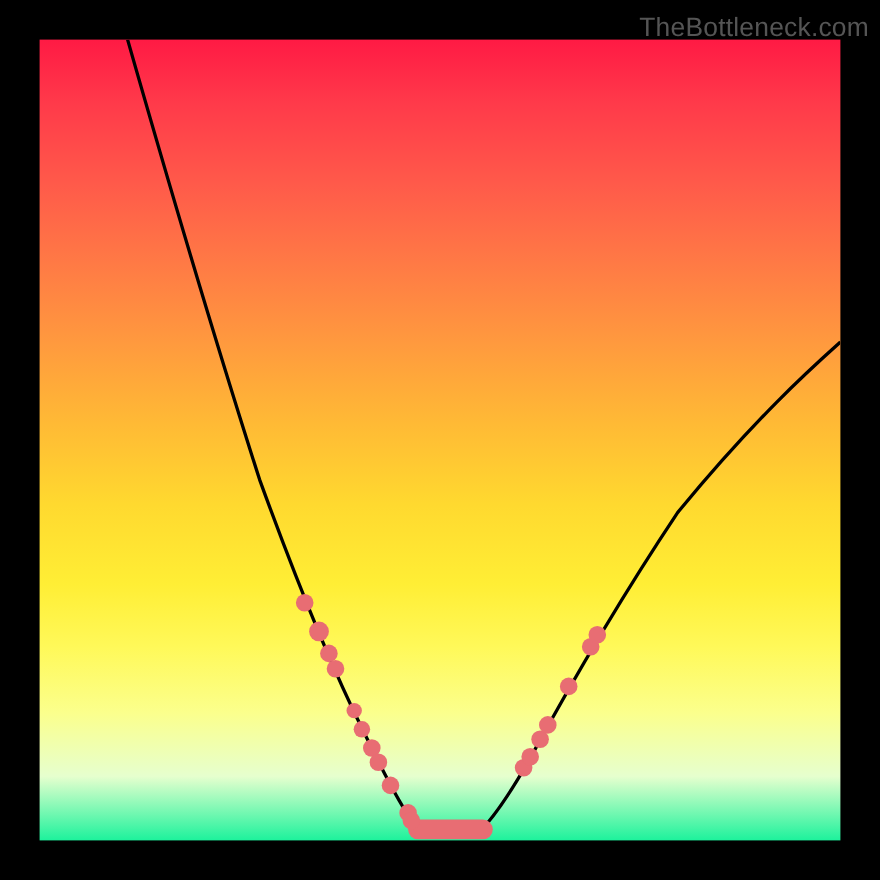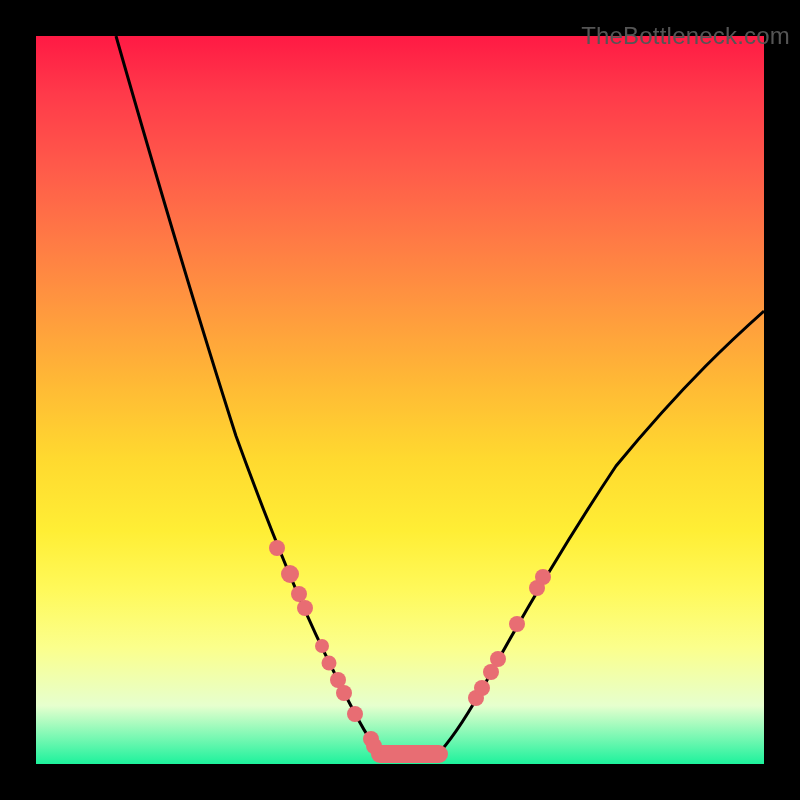--- a/index.html
+++ b/index.html
@@ -28,21 +28,21 @@
       #ffee35 68%,
       #fff95a 76%,
       #fbff8c 84%,
       #e6ffce 92%,
       #1df29c 100%
     );
     overflow: hidden;
   }
   .watermark {
     position: absolute;
-    top: 22px;
+    top: 12px;
     right: 10px;
     color: #555;
     font-size: 24px;
     font-weight: 500;
     letter-spacing: 0.2px;
     z-index: 10;
   }
   svg.curve {
     position: absolute;
     top: 0;

